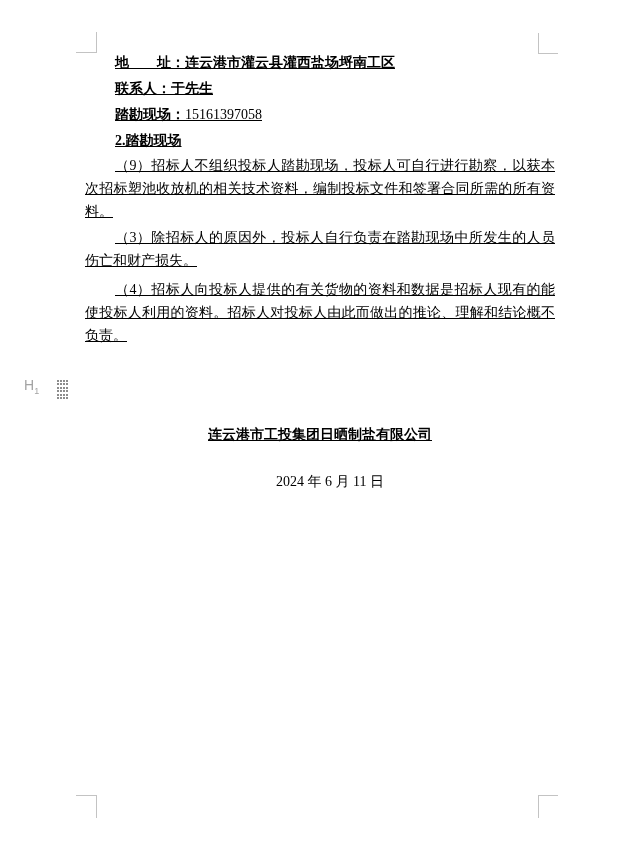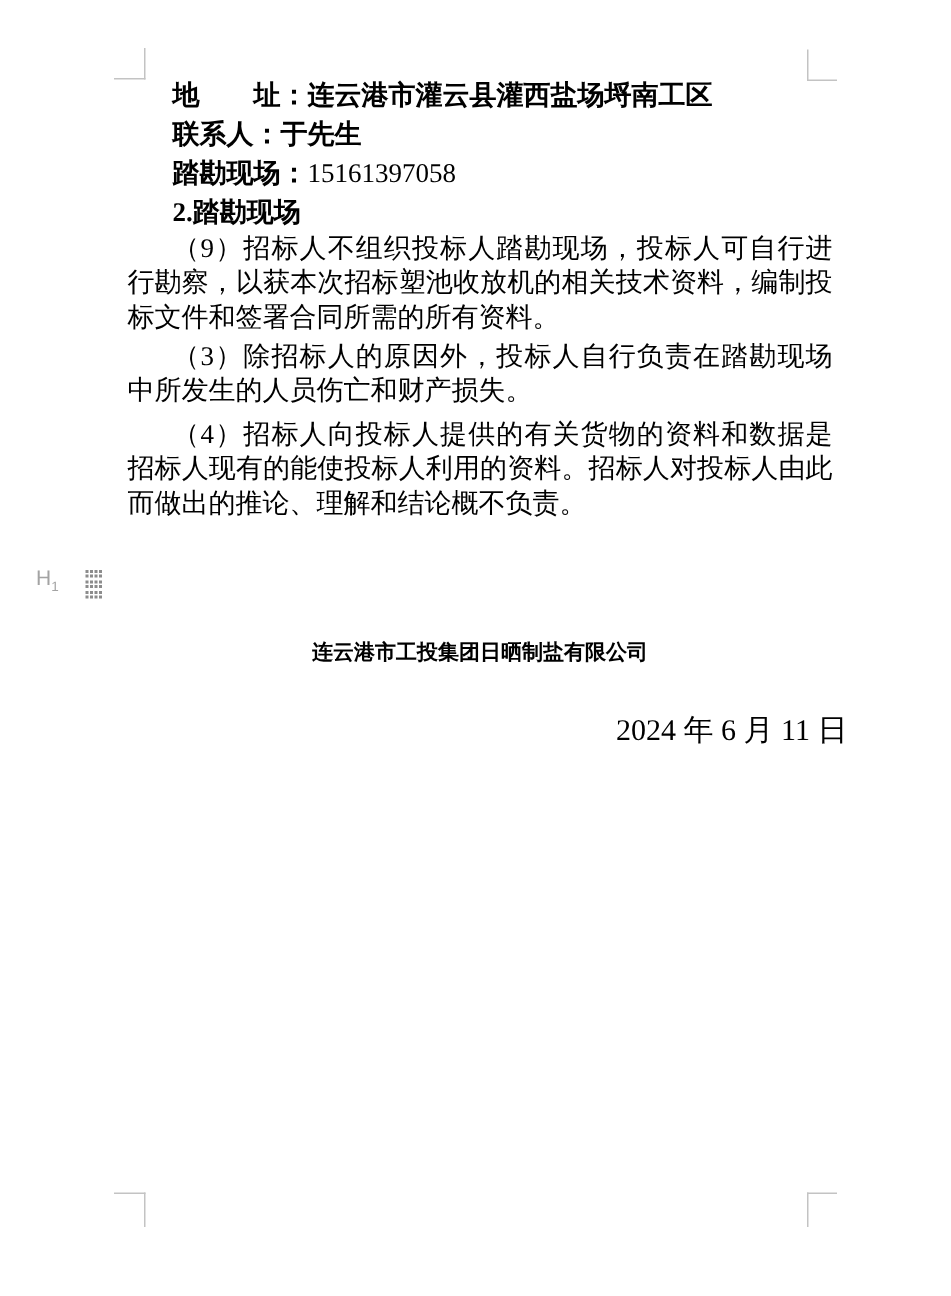--- a/index.html
+++ b/index.html
@@ -7,37 +7,38 @@
     position:relative;
     width:634px;height:864px;
     background:#ffffff;
     color:#000000;
     font-family:"Liberation Serif", serif;
     overflow:hidden;
   }
   
   .content{
     position:absolute;left:85px;top:50px;width:470px;
-    font-size:18px;
+    font-size:14px;
+    text-decoration:underline;
   }
   .content p{margin:0;text-indent:30px;}
   .contact-line{line-height:26px;font-weight:bold;}
   .phone-number{font-weight:normal;text-align:center;}
   .section-heading{line-height:26px;font-weight:bold;margin-top:1px;}
   .body-para{line-height:23px;text-align:justify;}
   .body-para.sp3{margin-top:3px;}
   .body-para.sp6{margin-top:6px;}
   
   .sig-company{
     position:absolute;left:85px;top:426px;width:470px;
-    text-align:center;font-size:14px;font-weight:bold;
+    text-align:center;font-size:14px;font-weight:bold;text-decoration:underline;
   }
   .sig-date{
     position:absolute;left:95px;top:473px;width:470px;
-    text-align:right;font-size:20px;
+    text-align:center;font-size:14px;
   }
   
   .crop{position:absolute;}
   .crop-tl{left:76px;top:32px;width:20px;height:20px;border-right:1px solid #c3c3c3;border-bottom:1px solid #c3c3c3;}
   .crop-tr{left:538px;top:33px;width:19px;height:20px;border-left:1px solid #c3c3c3;border-bottom:1px solid #c3c3c3;}
   .crop-bl{left:76px;top:795px;width:20px;height:22px;border-right:1px solid #c3c3c3;border-top:1px solid #c3c3c3;}
   .crop-br{left:538px;top:795px;width:19px;height:22px;border-left:1px solid #c3c3c3;border-top:1px solid #c3c3c3;}
   
   .h1-marker{
     position:absolute;left:24px;top:377px;

